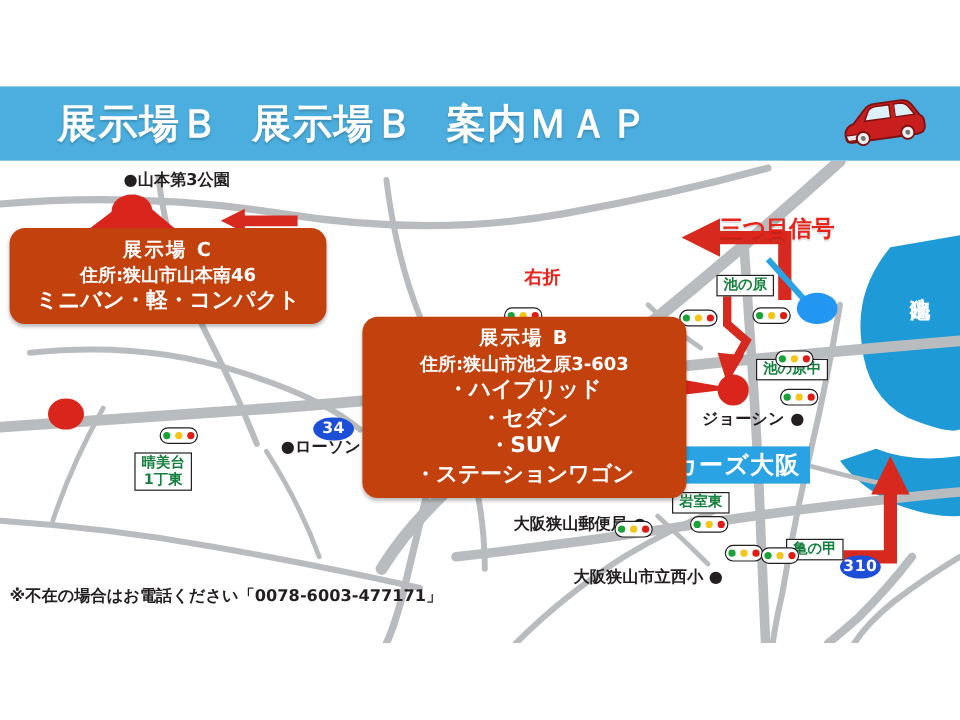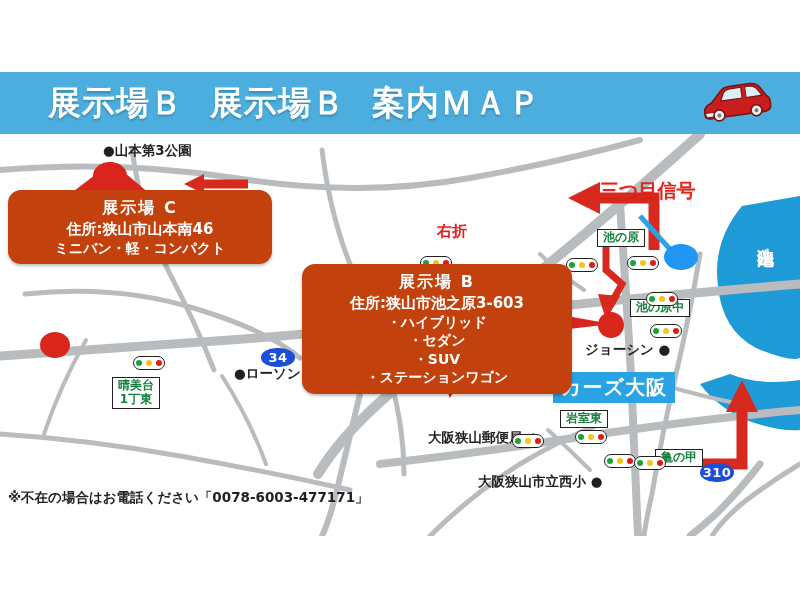--- a/index.html
+++ b/index.html
@@ -43,21 +43,21 @@
           border-radius:50%/55%;color:#fff;font-size:13px;font-weight:bold;
           display:flex;align-items:center;justify-content:center;
           letter-spacing:0.5px;}
 
   
   .callout{position:absolute;background:#c2410c;border-radius:13px;
            color:#ffffff;text-align:center;font-weight:bold;
            box-shadow:0 2px 3px rgba(0,0,0,.25);padding:7px 10px;}
   .callout .ttl{font-size:16px;letter-spacing:2px;line-height:1.35;}
   .callout .adr{font-size:15px;line-height:1.35;}
-  .callout .li{font-size:14px;line-height:1.32;}
+  .callout .li{font-size:18px;line-height:1.32;}
 
   
   .rdot{position:absolute;background:#DA251C;border-radius:50%;}
   .bdot{position:absolute;background:#2196F3;border-radius:50%;}
 
   
   .redword{position:absolute;color:#E8231A;font-weight:bold;white-space:nowrap;
            text-shadow:0 1px 1px rgba(0,0,0,.15);}
 
   

